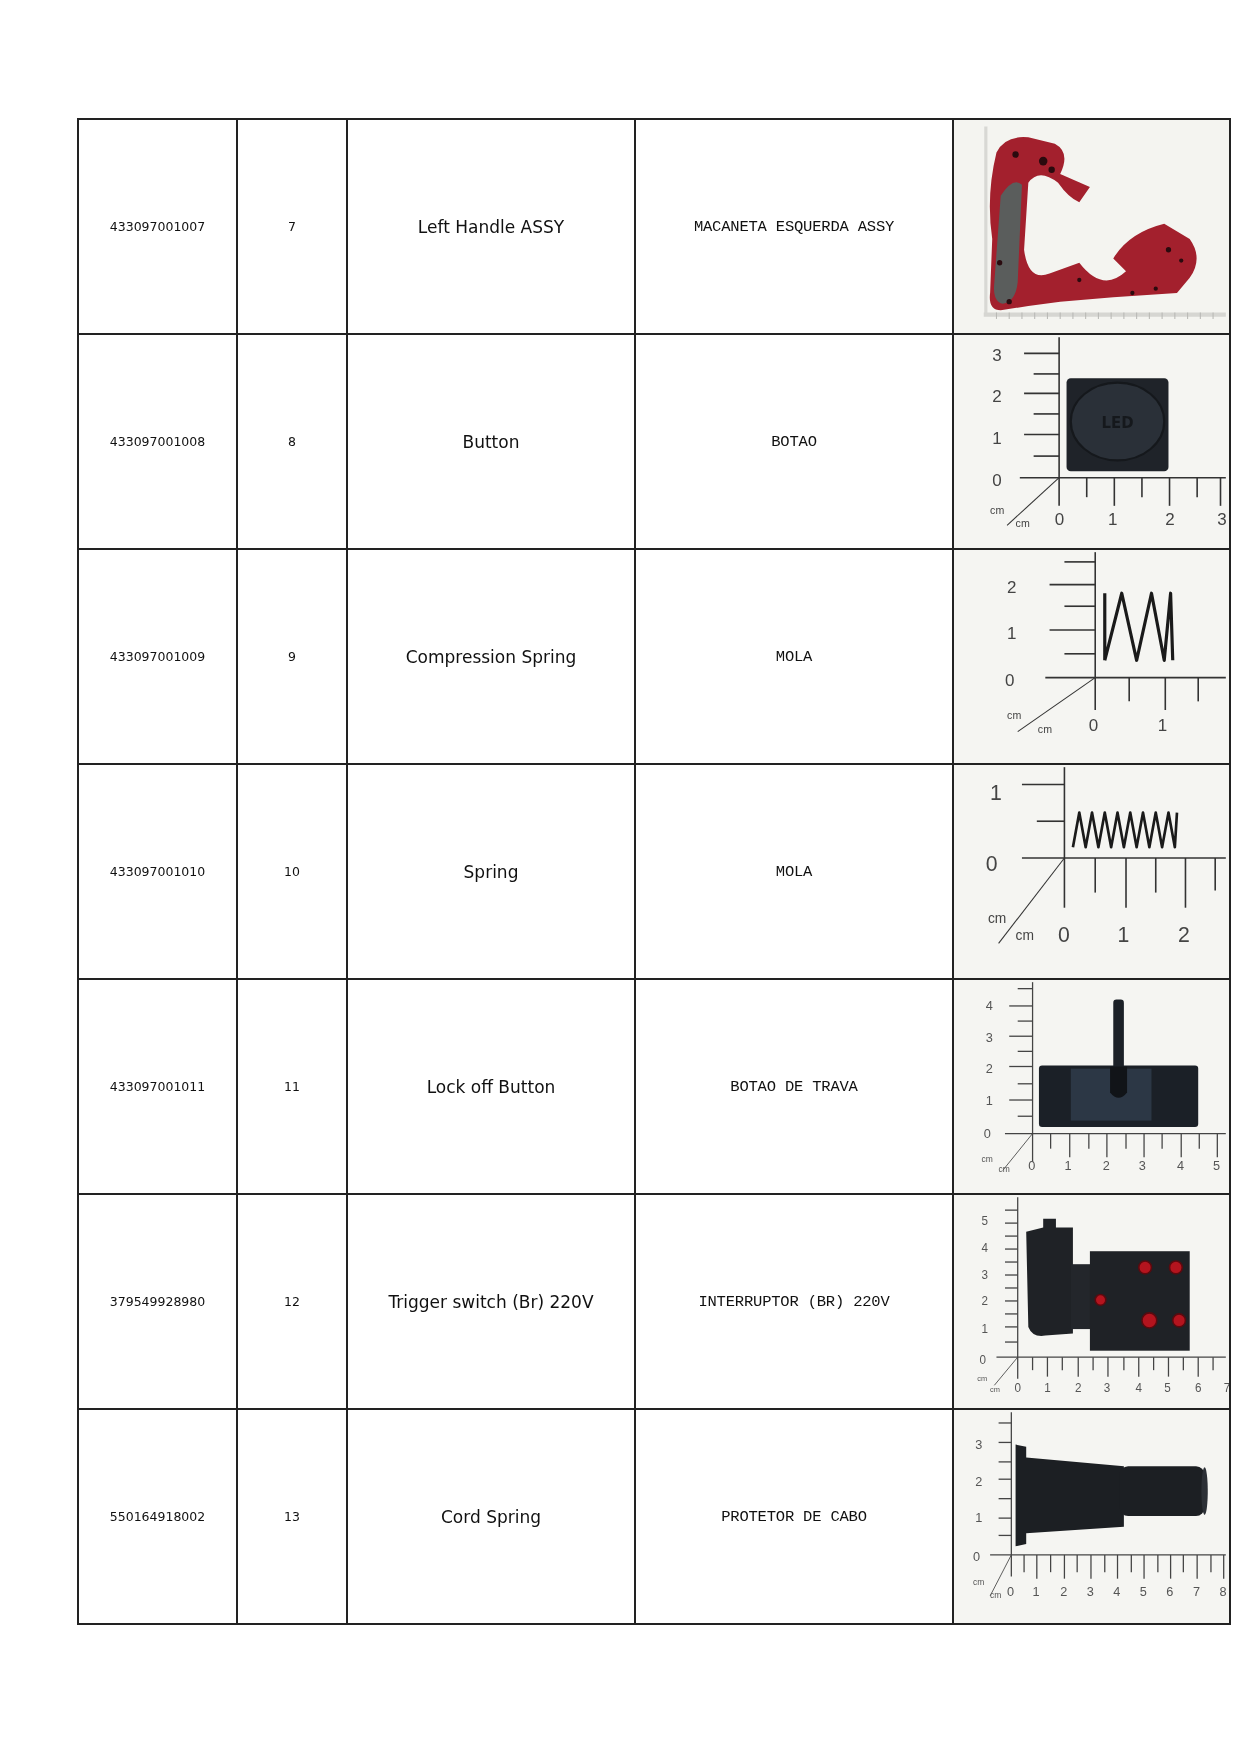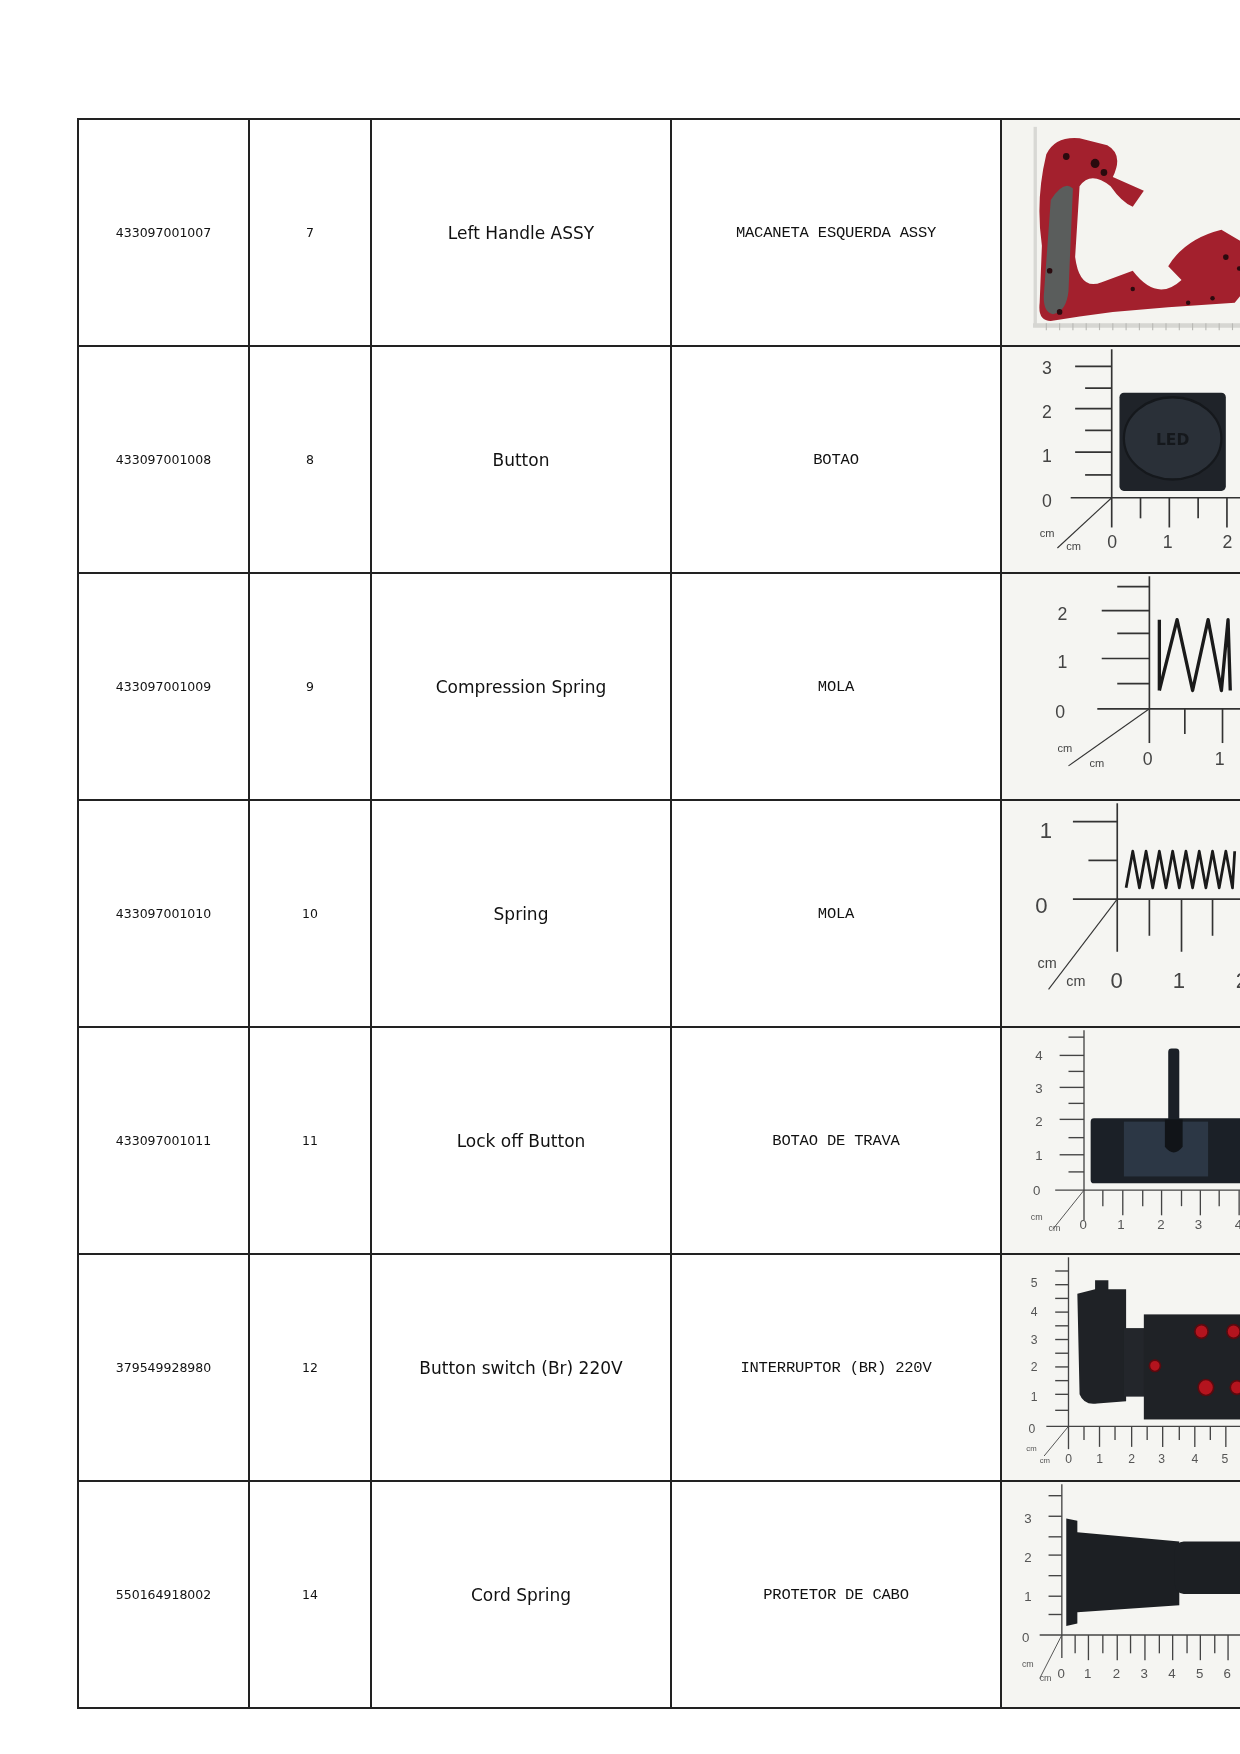--- a/index.html
+++ b/index.html
@@ -5,21 +5,21 @@
   html, body { margin: 0; padding: 0; background: #ffffff; }
   body { width: 1240px; height: 1754px; position: relative; overflow: hidden; }
   .page { position: absolute; left: 0; top: 0; width: 1240px; height: 1754px; background: #fff; }
   table.parts {
     position: absolute; left: 77px; top: 118px;
     border-collapse: collapse; table-layout: fixed;
     width: 1073px;
   }
   table.parts td {
     border: 2px solid #222;
-    height: 197px; padding: 14px;
+    height: 197px; padding: 8px;
     text-align: center; vertical-align: middle;
     color: #111;
     margin-top: 16px;
   }
   td.c-code { width: 141px; font-family: "DejaVu Sans", sans-serif; font-size: 12.5px; }
   td.c-pos  { width: 92px;  font-family: "DejaVu Sans", sans-serif; font-size: 12.5px; }
   td.c-en   { width: 270px; font-family: "DejaVu Sans", sans-serif; font-size: 17px; }
   td.c-pt   { width: 300px; font-family: Liberation Mono, monospace; font-size: 15.5px; letter-spacing: -0.2px; }
   td.c-img  { width: 259px; background: #f3f3ef; position: relative; overflow: hidden; }
   .img-wrap { position: absolute; inset: 0; }
@@ -265,21 +265,21 @@
             <rect x="150" y="18" width="10" height="66" rx="3" fill="#1b2027"></rect>
             <path d="M147 80 L147 104 Q155 114 163 104 L163 80 Z" fill="#111418"></path>
           </svg>
         </div>
       </td>
     </tr>
 
     <tr>
       <td class="c-code">379549928980</td>
       <td class="c-pos">12</td>
-      <td class="c-en">Button switch (Br) 220V</td>
+      <td class="c-en">Trigger switch (Br) 220V</td>
       <td class="c-pt">INTERRUPTOR (BR) 220V</td>
       <td class="c-img">
         <div class="img-wrap">
           <svg viewBox="0 0 259 197" preserveAspectRatio="none">
             <rect width="259" height="197" fill="#f5f5f2"></rect>
             <g stroke="#444" stroke-width="1.2" fill="none">
               <line x1="60" y1="2" x2="60" y2="170"></line>
               <line x1="40" y1="150" x2="256" y2="150"></line>
               <line x1="48" y1="14" x2="60" y2="14"></line>
                   <line x1="48" y1="26" x2="60" y2="26"></line>
@@ -337,21 +337,21 @@
                   <circle cx="212" cy="116" r="6"></circle>
               <circle cx="138" cy="97" r="5"></circle>
             </g>
           </svg>
         </div>
       </td>
     </tr>
 
     <tr>
       <td class="c-code">550164918002</td>
-      <td class="c-pos">14</td>
+      <td class="c-pos">13</td>
       <td class="c-en">Cord Spring</td>
       <td class="c-pt">PROTETOR DE CABO</td>
       <td class="c-img">
         <div class="img-wrap">
           <svg viewBox="0 0 259 197" preserveAspectRatio="none">
             <rect width="259" height="197" fill="#f5f5f2"></rect>
             <g stroke="#444" stroke-width="1.2" fill="none">
               <line x1="54" y1="2" x2="54" y2="154"></line>
               <line x1="34" y1="134" x2="256" y2="134"></line>
               <line x1="42" y1="12" x2="54" y2="12"></line>

